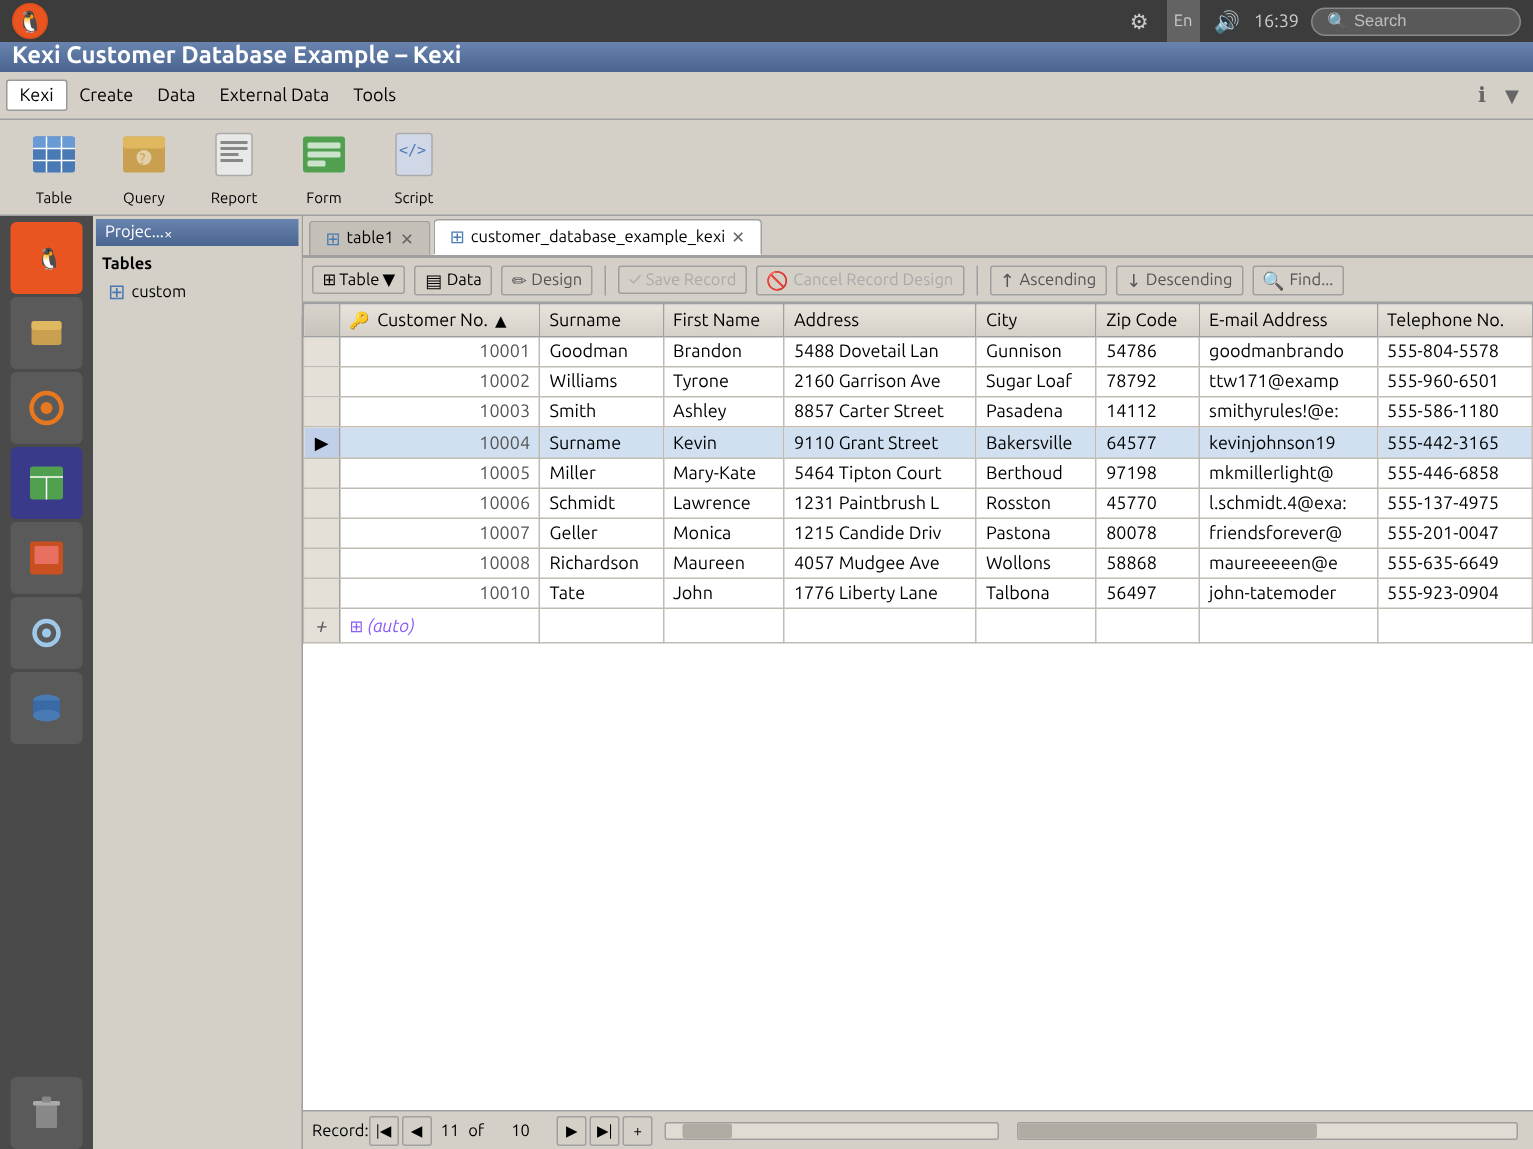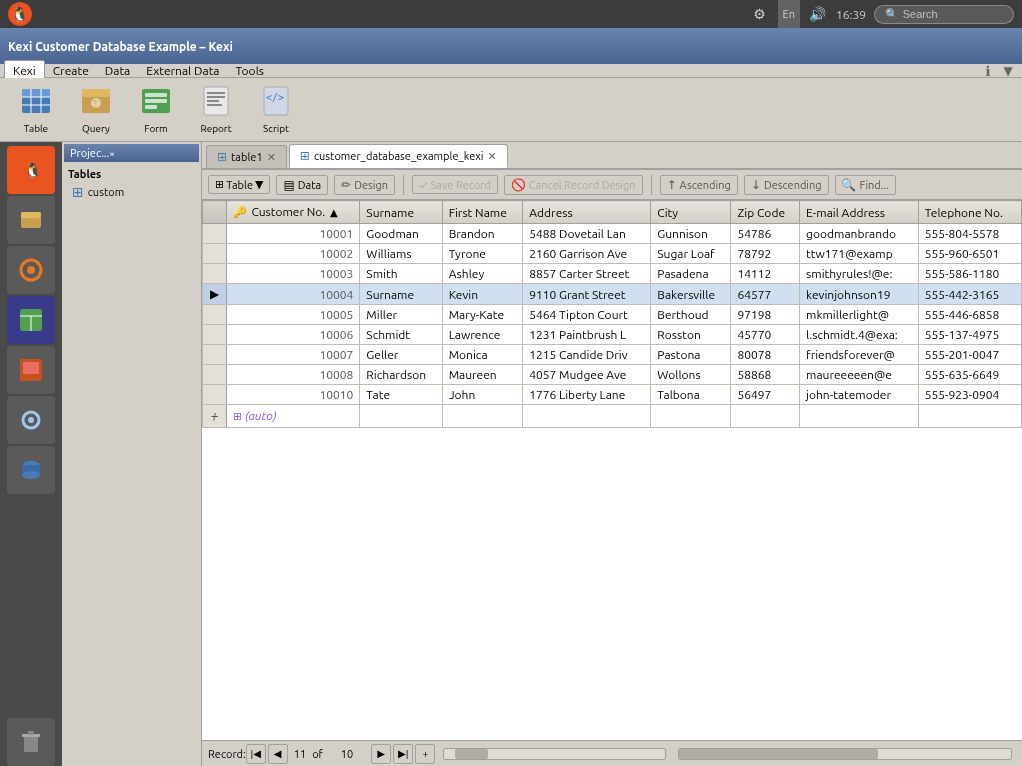--- a/index.html
+++ b/index.html
@@ -2,24 +2,24 @@
 <html><head>
   <meta charset="utf-8">
   <style>
     * { margin: 0; padding: 0; box-sizing: border-box; }
     body { font-family: 'Ubuntu', 'DejaVu Sans', sans-serif; font-size: 12px; background: #3c3c3c; width: 1022px; height: 766px; overflow: hidden; }
 
     
     #app { position: absolute; top: 28px; left: 0; right: 0; bottom: 0; background: #d4d0c8; display: flex; flex-direction: column; }
 
     
-    #app-titlebar { background: linear-gradient(to bottom, #6a84b0 0%, #4a6490 100%); height: 36px; display: flex; align-items: center; padding: 0 8px; color: #fff; font-size: 12px; font-weight: bold; }
-
-    
-    #menubar { background: #d4d0c8; height: 14px; display: flex; align-items: center; padding: 0 4px; border-bottom: 1px solid #a0a0a0; }
+    #app-titlebar { background: linear-gradient(to bottom, #6a84b0 0%, #4a6490 100%); height: 20px; display: flex; align-items: flex-start; padding: 0 8px; color: #fff; font-size: 16px; font-weight: bold; }
+
+    
+    #menubar { background: #d4d0c8; height: 32px; display: flex; align-items: center; padding: 0 4px; border-bottom: 1px solid #a0a0a0; }
     .menu-item { padding: 3px 8px; cursor: pointer; font-size: 12px; color: #000; border-radius: 2px; }
     .menu-item.active { background: #fff; border: 1px solid #999; }
 
     
     #toolbar { background: #d4d0c8; height: 64px; display: flex; align-items: center; padding: 4px 8px; border-bottom: 1px solid #a0a0a0; gap: 4px; }
     .toolbar-btn { display: flex; flex-direction: column; align-items: center; justify-content: center; width: 56px; height: 56px; cursor: pointer; border-radius: 3px; padding: 4px; font-size: 10px; color: #000; }
     .toolbar-icon { font-size: 28px; line-height: 1; margin-bottom: 2px; }
 
     
     #main { display: flex; flex: 1; overflow: hidden; }
@@ -148,39 +148,39 @@
           <rect x="2" y="4" width="28" height="8" fill="#e0b860" rx="2"></rect>
           <circle cx="16" cy="18" r="5" fill="#fff" opacity="0.5"></circle>
           <text x="13" y="22" font-size="10" fill="#c8a050">?</text>
         </svg>
       </div>
       <span>Query</span>
     </div>
     <div class="toolbar-btn">
       <div class="toolbar-icon">
         <svg width="32" height="32" viewBox="0 0 32 32">
-          <rect x="2" y="4" width="28" height="24" fill="#50a050" rx="2"></rect>
-          <rect x="5" y="8" width="22" height="4" fill="#fff" opacity="0.7" rx="1"></rect>
-          <rect x="5" y="14" width="22" height="4" fill="#fff" opacity="0.7" rx="1"></rect>
-          <rect x="5" y="20" width="12" height="4" fill="#fff" opacity="0.7" rx="1"></rect>
-        </svg>
-      </div>
-      <span>Form</span>
-    </div>
-    <div class="toolbar-btn">
-      <div class="toolbar-icon">
-        <svg width="32" height="32" viewBox="0 0 32 32">
           <rect x="4" y="2" width="24" height="28" fill="#e8e8e8" rx="2" stroke="#aaa"></rect>
           <rect x="7" y="7" width="18" height="2" fill="#888"></rect>
           <rect x="7" y="11" width="18" height="2" fill="#888"></rect>
           <rect x="7" y="15" width="12" height="2" fill="#888"></rect>
           <rect x="7" y="19" width="15" height="2" fill="#888"></rect>
         </svg>
       </div>
       <span>Report</span>
+    </div>
+    <div class="toolbar-btn">
+      <div class="toolbar-icon">
+        <svg width="32" height="32" viewBox="0 0 32 32">
+          <rect x="2" y="4" width="28" height="24" fill="#50a050" rx="2"></rect>
+          <rect x="5" y="8" width="22" height="4" fill="#fff" opacity="0.7" rx="1"></rect>
+          <rect x="5" y="14" width="22" height="4" fill="#fff" opacity="0.7" rx="1"></rect>
+          <rect x="5" y="20" width="12" height="4" fill="#fff" opacity="0.7" rx="1"></rect>
+        </svg>
+      </div>
+      <span>Form</span>
     </div>
     <div class="toolbar-btn">
       <div class="toolbar-icon">
         <svg width="32" height="32" viewBox="0 0 32 32">
           <rect x="4" y="2" width="24" height="28" fill="#d0d8e8" rx="2" stroke="#aaa"></rect>
           <text x="6" y="16" font-size="10" fill="#4a7ab5" font-family="monospace">&lt;/&gt;</text>
         </svg>
       </div>
       <span>Script</span>
     </div>

